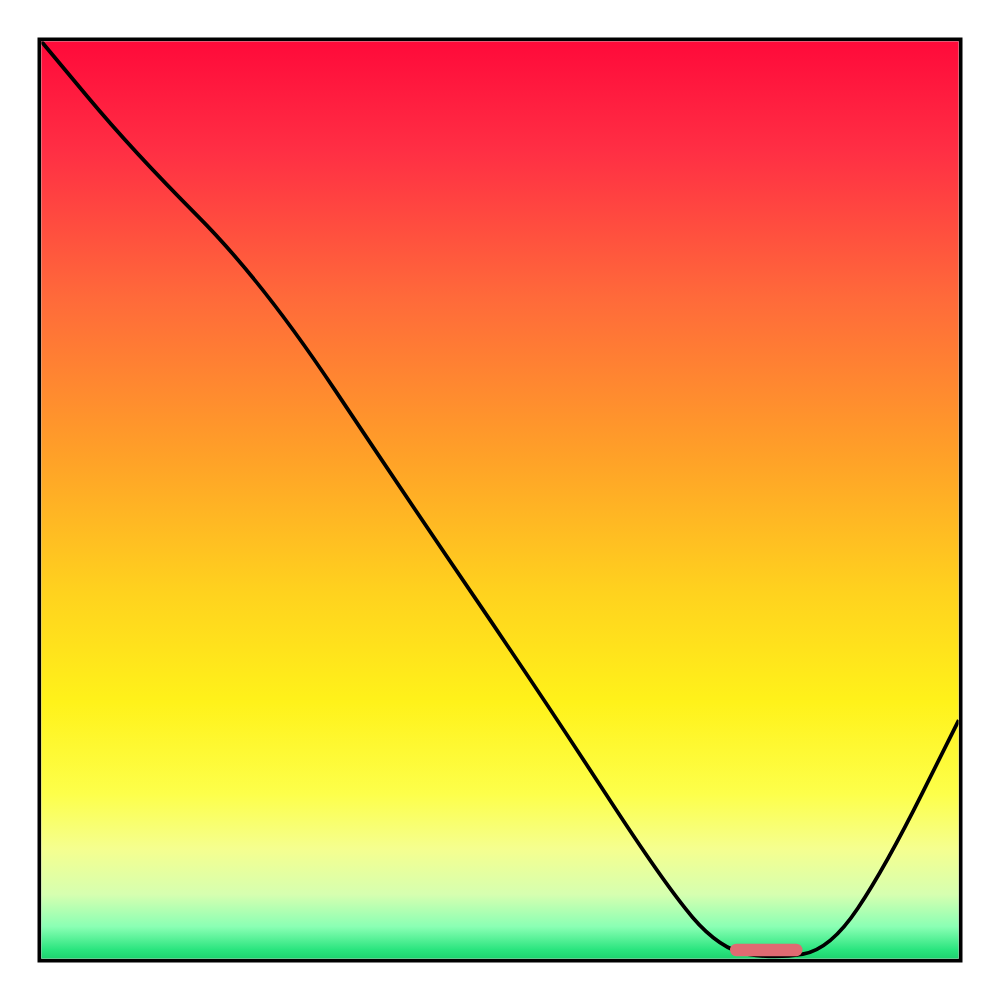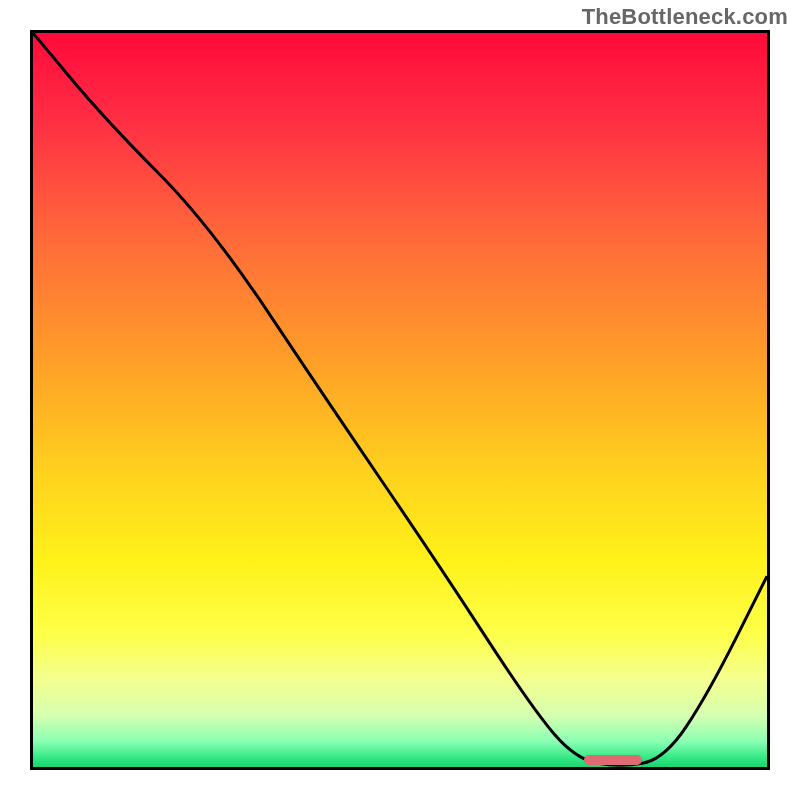--- a/index.html
+++ b/index.html
@@ -63,21 +63,20 @@
     position: absolute;
     height: 10px;
     border-radius: 5px;
     background: #e06a72;
   }
 </style>
 </head>
 <body>
 
 <div class="container">
-  <div class="watermark">TheBottleneck.com</div>
 
   <div class="plot-area">
     <div class="gradient"></div>
 
     <svg class="curve" viewBox="0 0 734 734" preserveAspectRatio="none">
       <path d="M 0 0 Q 0 0 36.7 44.04 Q 73.4 88.08 124.78 139.46 Q 176.16 190.84 234.88 278.92 Q 293.6 367 348.65000000000003 447.74 Q 403.70000000000005 528.48 451.4100000000001 601.88 Q 499.12000000000006 675.28 521.14 700.97 Q 543.16 726.66 565.1800000000001 730.3299999999999 Q 587.2 734 609.22 730.3299999999999 Q 631.24 726.66 653.26 693.63 Q 675.28 660.6 704.64 601.88 T 734 543.16" fill="none" stroke-width="3" stroke="#000000"></path>
     </svg>
 
     <div class="marker" style="left: 550.5px; width: 58.72px; bottom: 0px; top: 722.33px; background: rgb(224, 106, 114);"></div>
   </div>

